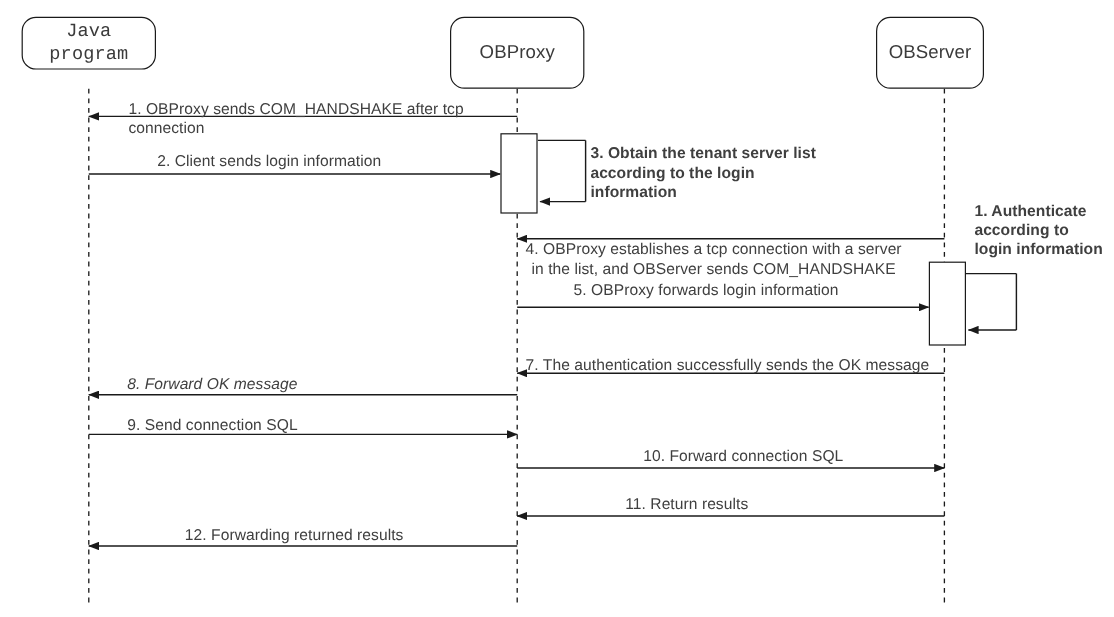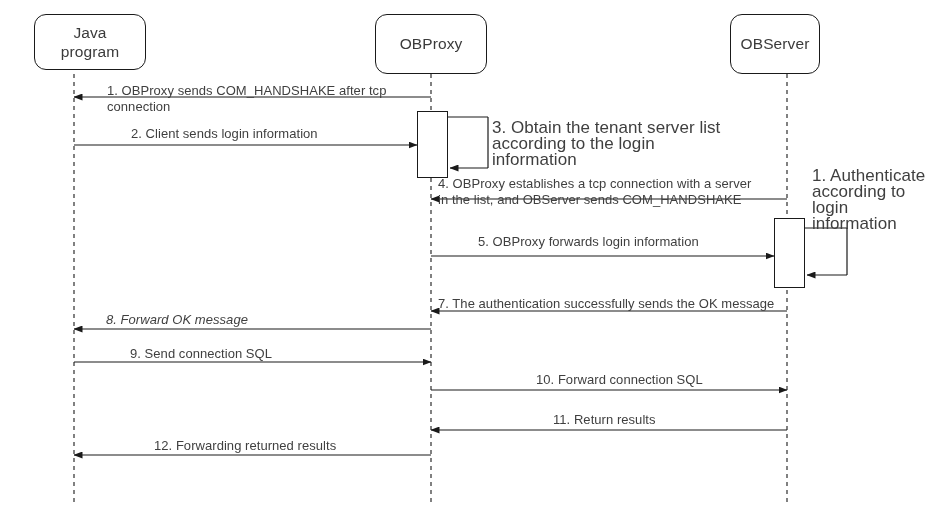--- a/index.html
+++ b/index.html
@@ -44,24 +44,25 @@
     position: absolute;
     color: #3f3f3f;
     font-size: 13px;
     line-height: 16px;
     white-space: pre-line;
     letter-spacing: 0.05px;
   }
   .note-label {
     position: absolute;
     color: #3f3f3f;
-    font-size: 17px;
+    font-size: 13px;
     line-height: 16px;
     white-space: pre-line;
     letter-spacing: 0.05px;
+    font-weight: bold;
   }
   .activation {
     position: absolute;
     box-sizing: border-box;
     border: 1.2px solid #1a1a1a;
     background: #ffffff;
   }
 </style>
 </head>
 <body>
@@ -93,21 +94,21 @@
         <line x1="787" y1="311" x2="431" y2="311" stroke="#1a1a1a" stroke-width="1.2" marker-end="url(#arrowhead)"></line>
         <line x1="431" y1="329" x2="74" y2="329" stroke="#1a1a1a" stroke-width="1.2" marker-end="url(#arrowhead)"></line>
         <line x1="74" y1="362" x2="431" y2="362" stroke="#1a1a1a" stroke-width="1.2" marker-end="url(#arrowhead)"></line>
         <line x1="431" y1="390" x2="787" y2="390" stroke="#1a1a1a" stroke-width="1.2" marker-end="url(#arrowhead)"></line>
         <line x1="787" y1="430" x2="431" y2="430" stroke="#1a1a1a" stroke-width="1.2" marker-end="url(#arrowhead)"></line>
         <line x1="431" y1="455" x2="74" y2="455" stroke="#1a1a1a" stroke-width="1.2" marker-end="url(#arrowhead)"></line>
       </g>
   </svg>
 
   <div id="participants-layer">
-      <div class="lifeline-box" style="left: 34px; top: 14px; width: 112px; height: 56px;">
+      <div class="lifeline-box" style="left: 18px; top: 14px; width: 112px; height: 44px; font-family: Liberation Mono, monospace;">
         <span style="white-space: pre-line;">Java
 program</span>
       </div>
       <div class="lifeline-box" style="left: 375px; top: 14px; width: 112px; height: 60px;">
         <span style="white-space: pre-line;">OBProxy</span>
       </div>
       <div class="lifeline-box" style="left: 730px; top: 14px; width: 90px; height: 60px;">
         <span style="white-space: pre-line;">OBServer</span>
       </div>
     </div>
@@ -115,27 +116,27 @@
       <div class="activation" style="left: 417px; top: 111px; width: 31px; height: 67px;"></div>
       <div class="activation" style="left: 774px; top: 218px; width: 31px; height: 70px;"></div>
     </div>
   <div id="labels-layer">
       <div class="msg-label" style="left: 107px; top: 83px;">1. OBProxy sends COM_HANDSHAKE after tcp
 connection</div>
       <div class="msg-label" style="left: 131px; top: 126px;">2. Client sends login information</div>
       <div class="note-label" style="left: 492px; top: 120px;">3. Obtain the tenant server list
 according to the login
 information</div>
-      <div class="msg-label" style="left: 438px; top: 176px;">4. OBProxy establishes a tcp connection with a server
+      <div class="msg-label" style="left: 438px; top: 200px; text-align: center;">4. OBProxy establishes a tcp connection with a server
 in the list, and OBServer sends COM_HANDSHAKE</div>
       <div class="msg-label" style="left: 478px; top: 234px;">5. OBProxy forwards login information</div>
       <div class="note-label" style="left: 812px; top: 168px;">1. Authenticate
 according to
 login information</div>
       <div class="msg-label" style="left: 438px; top: 296px;">7. The authentication successfully sends the OK message</div>
       <div class="msg-label" style="left: 106px; top: 312px; font-style: italic;">8. Forward OK message</div>
-      <div class="msg-label" style="left: 106px; top: 346px; margin-left: 24px;">9. Send connection SQL</div>
+      <div class="msg-label" style="left: 106px; top: 346px;">9. Send connection SQL</div>
       <div class="msg-label" style="left: 491px; top: 372px; margin-left: 45px;">10. Forward connection SQL</div>
-      <div class="msg-label" style="left: 521px; top: 412px; margin-left: 32px;">11. Return results</div>
+      <div class="msg-label" style="left: 521px; top: 412px;">11. Return results</div>
       <div class="msg-label" style="left: 106px; top: 438px; margin-left: 48px;">12. Forwarding returned results</div>
     </div>
 
 </div>
 
 </body></html>

